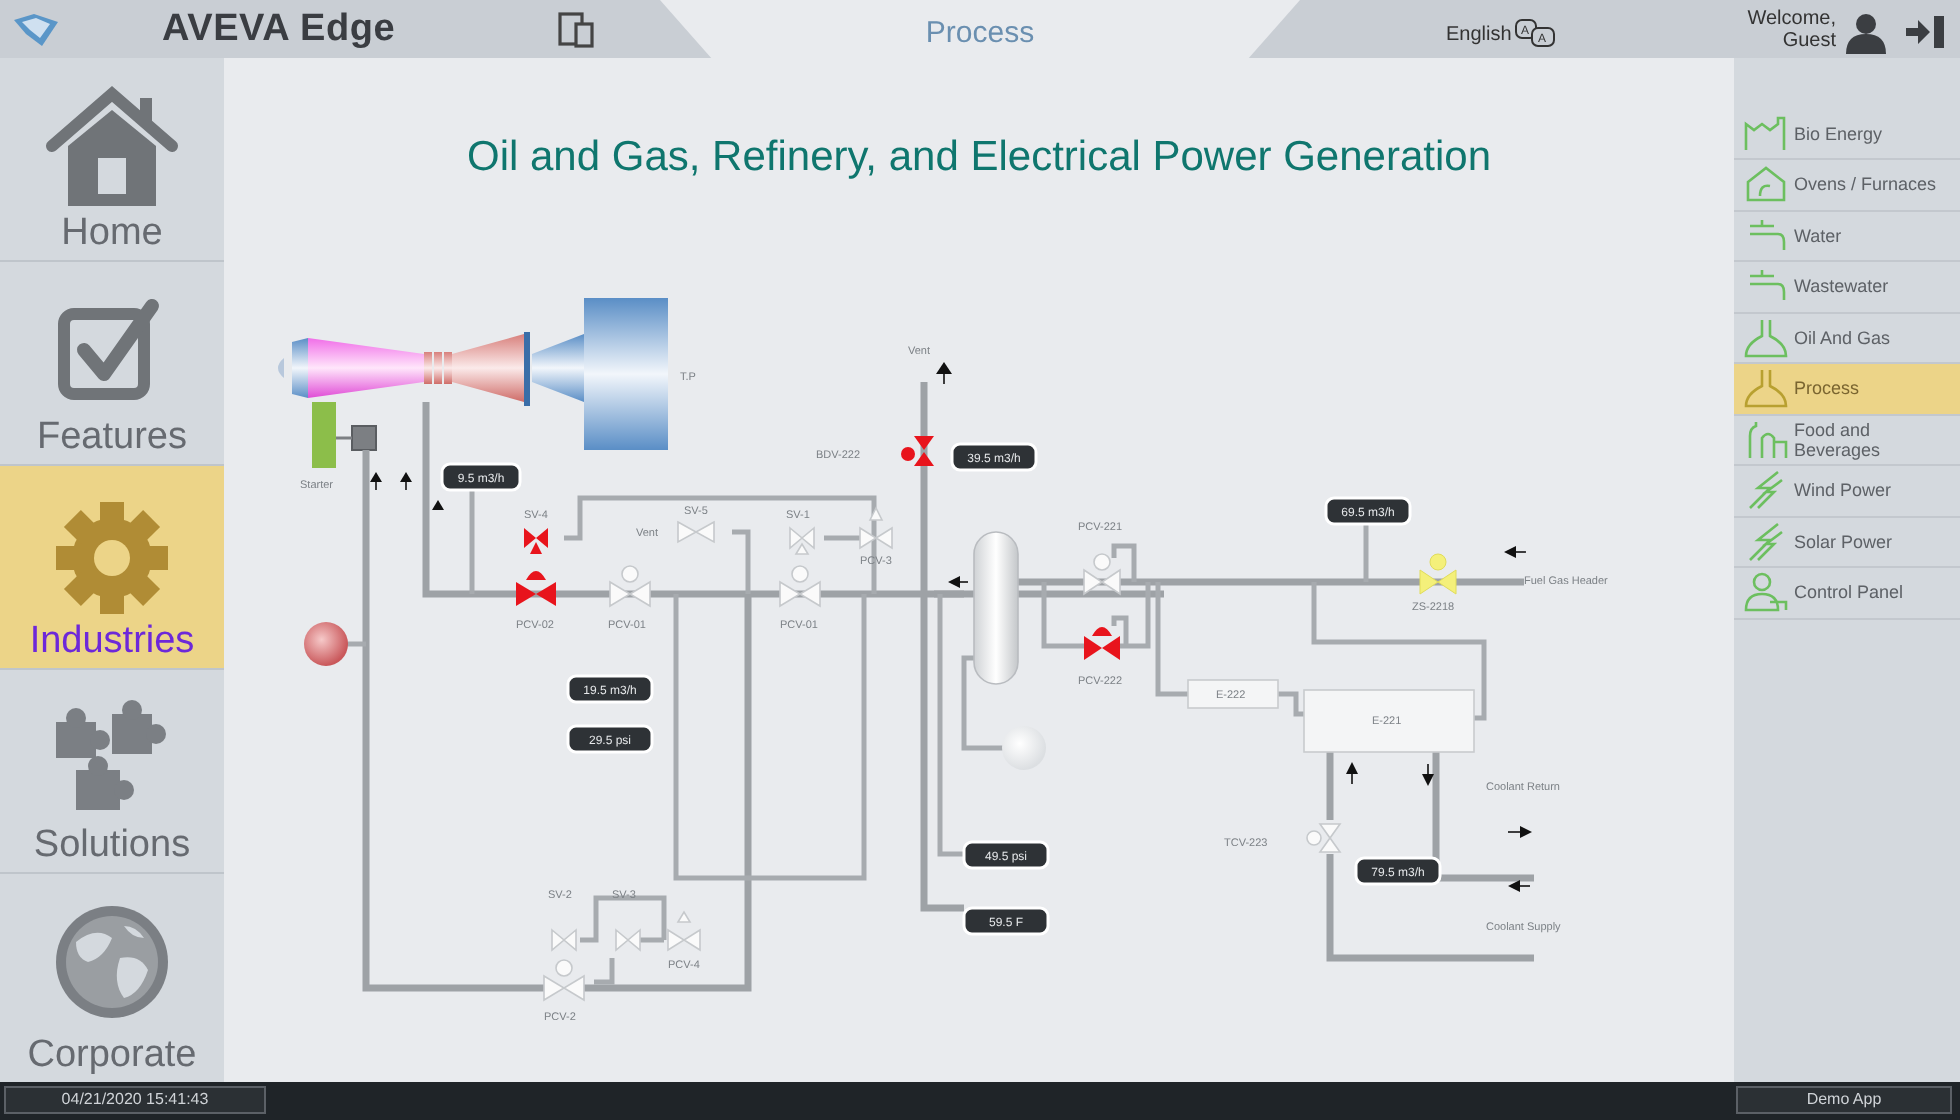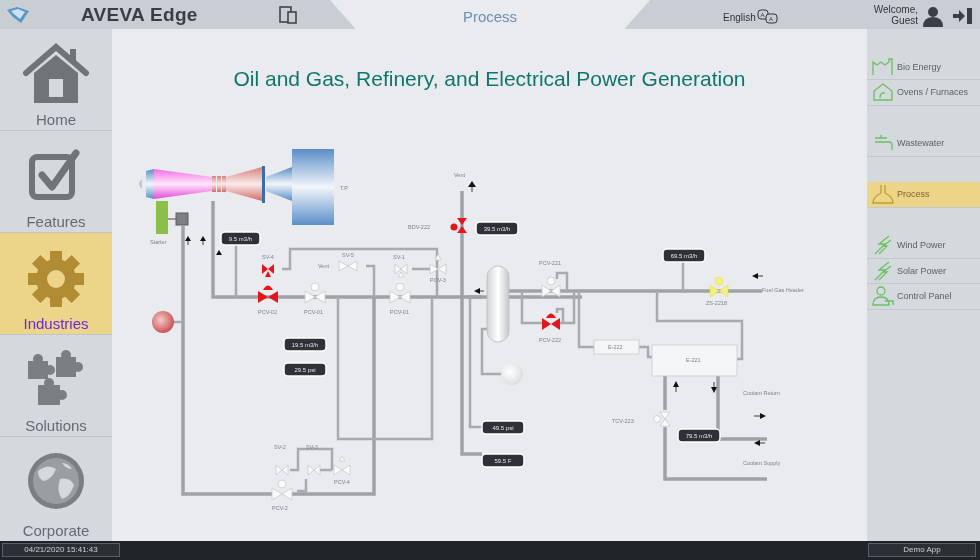--- a/index.html
+++ b/index.html
@@ -11,36 +11,36 @@
   .device-icon { position: absolute; left: 279px; top: 6px; }
   .page-tab-title { position: absolute; left: 440px; top: 8px; width: 100px; text-align: center; font-size: 15px; color: #6a8fb0; }
   .lang { position: absolute; left: 723px; top: 9px; font-size: 10px; color: #333; display: flex; align-items: center; gap: 1px; }
   .welcome { position: absolute; left: 868px; top: 4px; font-size: 10px; color: #333; text-align: right; line-height: 11px; width: 50px; }
   .user-icon { position: absolute; left: 922px; top: 5px; }
   .logout-icon { position: absolute; left: 952px; top: 7px; }
 
   #leftnav { position: absolute; left: 0; top: 29px; width: 112px; height: 512px; background: #d4d9de; }
   .nav-item { position: absolute; left: 0; width: 112px; height: 102px; border-bottom: 1px solid #bfc5cb; display: flex; flex-direction: column; align-items: center; justify-content: flex-end; padding-bottom: 2px; cursor: pointer; }
   .nav-item.active { background: #ecd488; }
-  .nav-item .lbl { font-size: 15px; color: #666a70; }
+  .nav-item .lbl { font-size: 19px; color: #666a70; }
   .nav-item.active .lbl { color: #6d28d9; }
   .nav-item svg { position: absolute; top: 12px; left: 22px; }
 
   #canvas { position: absolute; left: 112px; top: 29px; width: 755px; height: 512px; background: #e9ebee; }
   .main-title { position: absolute; left: 0; top: 38px; width: 755px; text-align: center; font-size: 21px; color: #0f766e; }
 
   #rightnav { position: absolute; left: 867px; top: 29px; width: 113px; height: 512px; background: #d4d9de; }
   .rn-item { position: absolute; left: 0; width: 113px; height: 25.5px; border-bottom: 1px solid #c3c8ce; display: flex; align-items: center; cursor: pointer; }
   .rn-item.active { background: #ecd488; }
   .rn-item .ic { width: 28px; height: 22px; margin-left: 2px; flex: none; }
   .rn-item .t { font-size: 9px; color: #5d6166; line-height: 10px; }
   .rn-item.active .t { color: #7a6530; }
 
   #statusbar { position: absolute; left: 0; top: 541px; width: 980px; height: 19px; background: #1f2428; }
-  .sb-date { position: absolute; left: 2px; top: 2px; width: 118px; height: 14px; border: 1px solid #5b6066; background: #2b3034; color: #cfd3d7; font-size: 8px; text-align: center; line-height: 12px; }
+  .sb-date { position: absolute; left: 2px; top: 2px; width: 131px; height: 14px; border: 1px solid #5b6066; background: #2b3034; color: #cfd3d7; font-size: 8px; text-align: center; line-height: 12px; }
   .sb-app { position: absolute; left: 868px; top: 2px; width: 108px; height: 14px; border: 1px solid #5b6066; background: #2b3034; color: #cfd3d7; font-size: 8px; text-align: center; line-height: 12px; }
 
   .pipe { stroke: #9ea2a6; stroke-width: 3.5; fill: none; }
   .pipe-thin { stroke: #a7abaf; stroke-width: 2.5; fill: none; }
   .lbl-s { font-size: 5.5px; fill: #7d8287; font-family: "Liberation Sans", sans-serif; }
   .badge-rect { fill: #2e3236; stroke: #ffffff; stroke-width: 1.5; }
   .badge-text { font-size: 6px; fill: #e6e8ea; font-family: "Liberation Sans", sans-serif; text-anchor: middle; }
 </style>
 </head>
 <body>
@@ -437,31 +437,49 @@
       </svg>
     <span class="t">Bio Energy</span>
   </div>
   <div class="rn-item" style="top:51px">
     <svg class="ic" viewBox="0 0 28 22">
         <path d="M5 10 L14 3 L23 10 L23 19 L5 19 Z" fill="none" stroke="#6cbf5f" stroke-width="1.3"></path>
         <path d="M11 17 Q11 11 16 12" fill="none" stroke="#6cbf5f" stroke-width="1.3"></path>
       </svg>
     <span class="t">Ovens / Furnaces</span>
   </div>
+  <div class="rn-item" style="top:76.5px">
+    <svg class="ic" viewBox="0 0 28 22">
+        <path d="M6 6 L18 6 M12 3 L12 6 M6 10 L20 10 Q23 10 23 14 L23 18" fill="none" stroke="#6cbf5f" stroke-width="1.3"></path>
+      </svg>
+    <span class="t">Water</span>
+  </div>
   <div class="rn-item" style="top:102px">
     <svg class="ic" viewBox="0 0 28 22">
         <path d="M6 6 L18 6 M12 3 L12 6 M6 10 L20 10 Q23 10 23 14 L23 18" fill="none" stroke="#6cbf5f" stroke-width="1.3"></path>
       </svg>
     <span class="t">Wastewater</span>
   </div>
+  <div class="rn-item" style="top:127.5px">
+    <svg class="ic" viewBox="0 0 28 22">
+        <path d="M12 2 L12 10 Q4 14 4 20 L24 20 Q24 14 16 10 L16 2" fill="none" stroke="#6cbf5f" stroke-width="1.3"></path>
+      </svg>
+    <span class="t">Oil And Gas</span>
+  </div>
   <div class="rn-item active" style="top:153px">
     <svg class="ic" viewBox="0 0 28 22">
         <path d="M12 2 L12 10 Q4 14 4 20 L24 20 Q24 14 16 10 L16 2" fill="none" stroke="#b8a030" stroke-width="1.3"></path>
       </svg>
     <span class="t">Process</span>
+  </div>
+  <div class="rn-item" style="top:178.5px">
+    <svg class="ic" viewBox="0 0 28 22">
+        <path d="M6 20 L6 9 Q6 5 9 4 L9 2 M12 20 L12 10 Q15 6 18 10 L18 20 M18 12 L24 12 L24 20" fill="none" stroke="#6cbf5f" stroke-width="1.3"></path>
+      </svg>
+    <span class="t">Food and Beverages</span>
   </div>
   <div class="rn-item" style="top:204px">
     <svg class="ic" viewBox="0 0 28 22">
         <path d="M20 2 L10 10 L16 10 L6 20 M22 6 L14 12 L18 12 L10 20" fill="none" stroke="#6cbf5f" stroke-width="1.3"></path>
       </svg>
     <span class="t">Wind Power</span>
   </div>
   <div class="rn-item" style="top:229.5px">
     <svg class="ic" viewBox="0 0 28 22">
         <path d="M20 2 L10 10 L16 10 L6 20 M22 6 L14 12 L18 12 L10 20" fill="none" stroke="#6cbf5f" stroke-width="1.3"></path>

